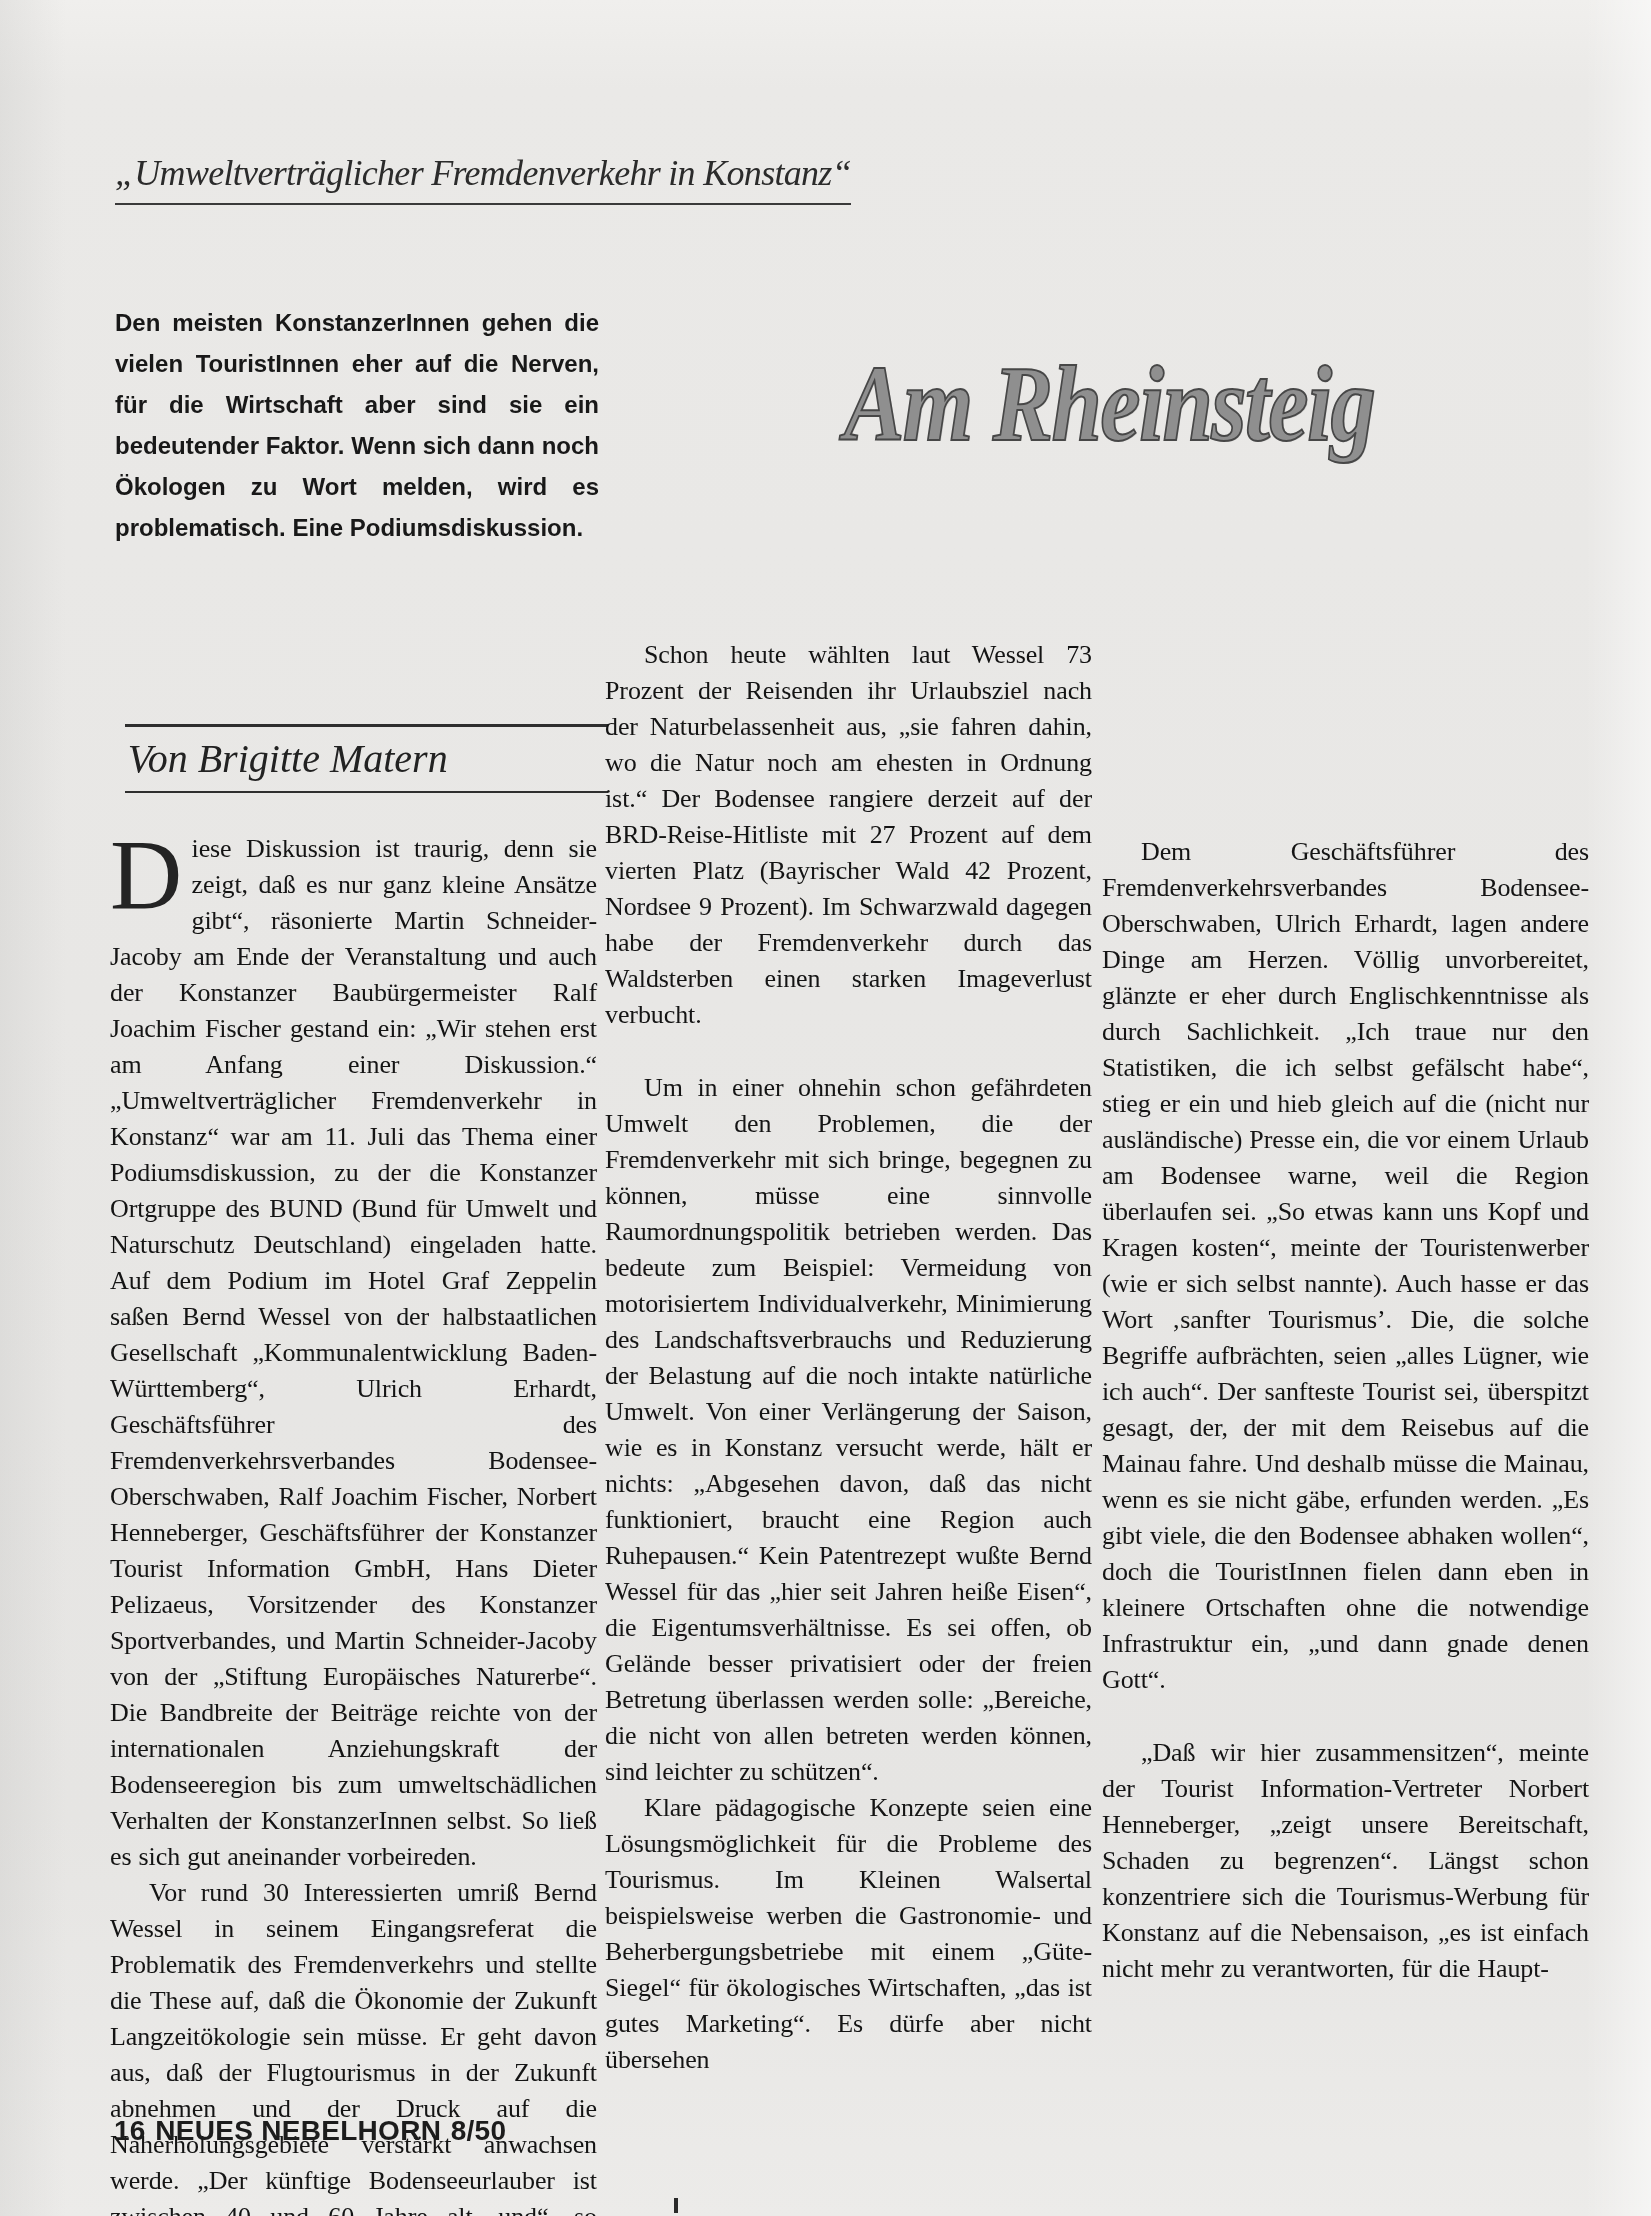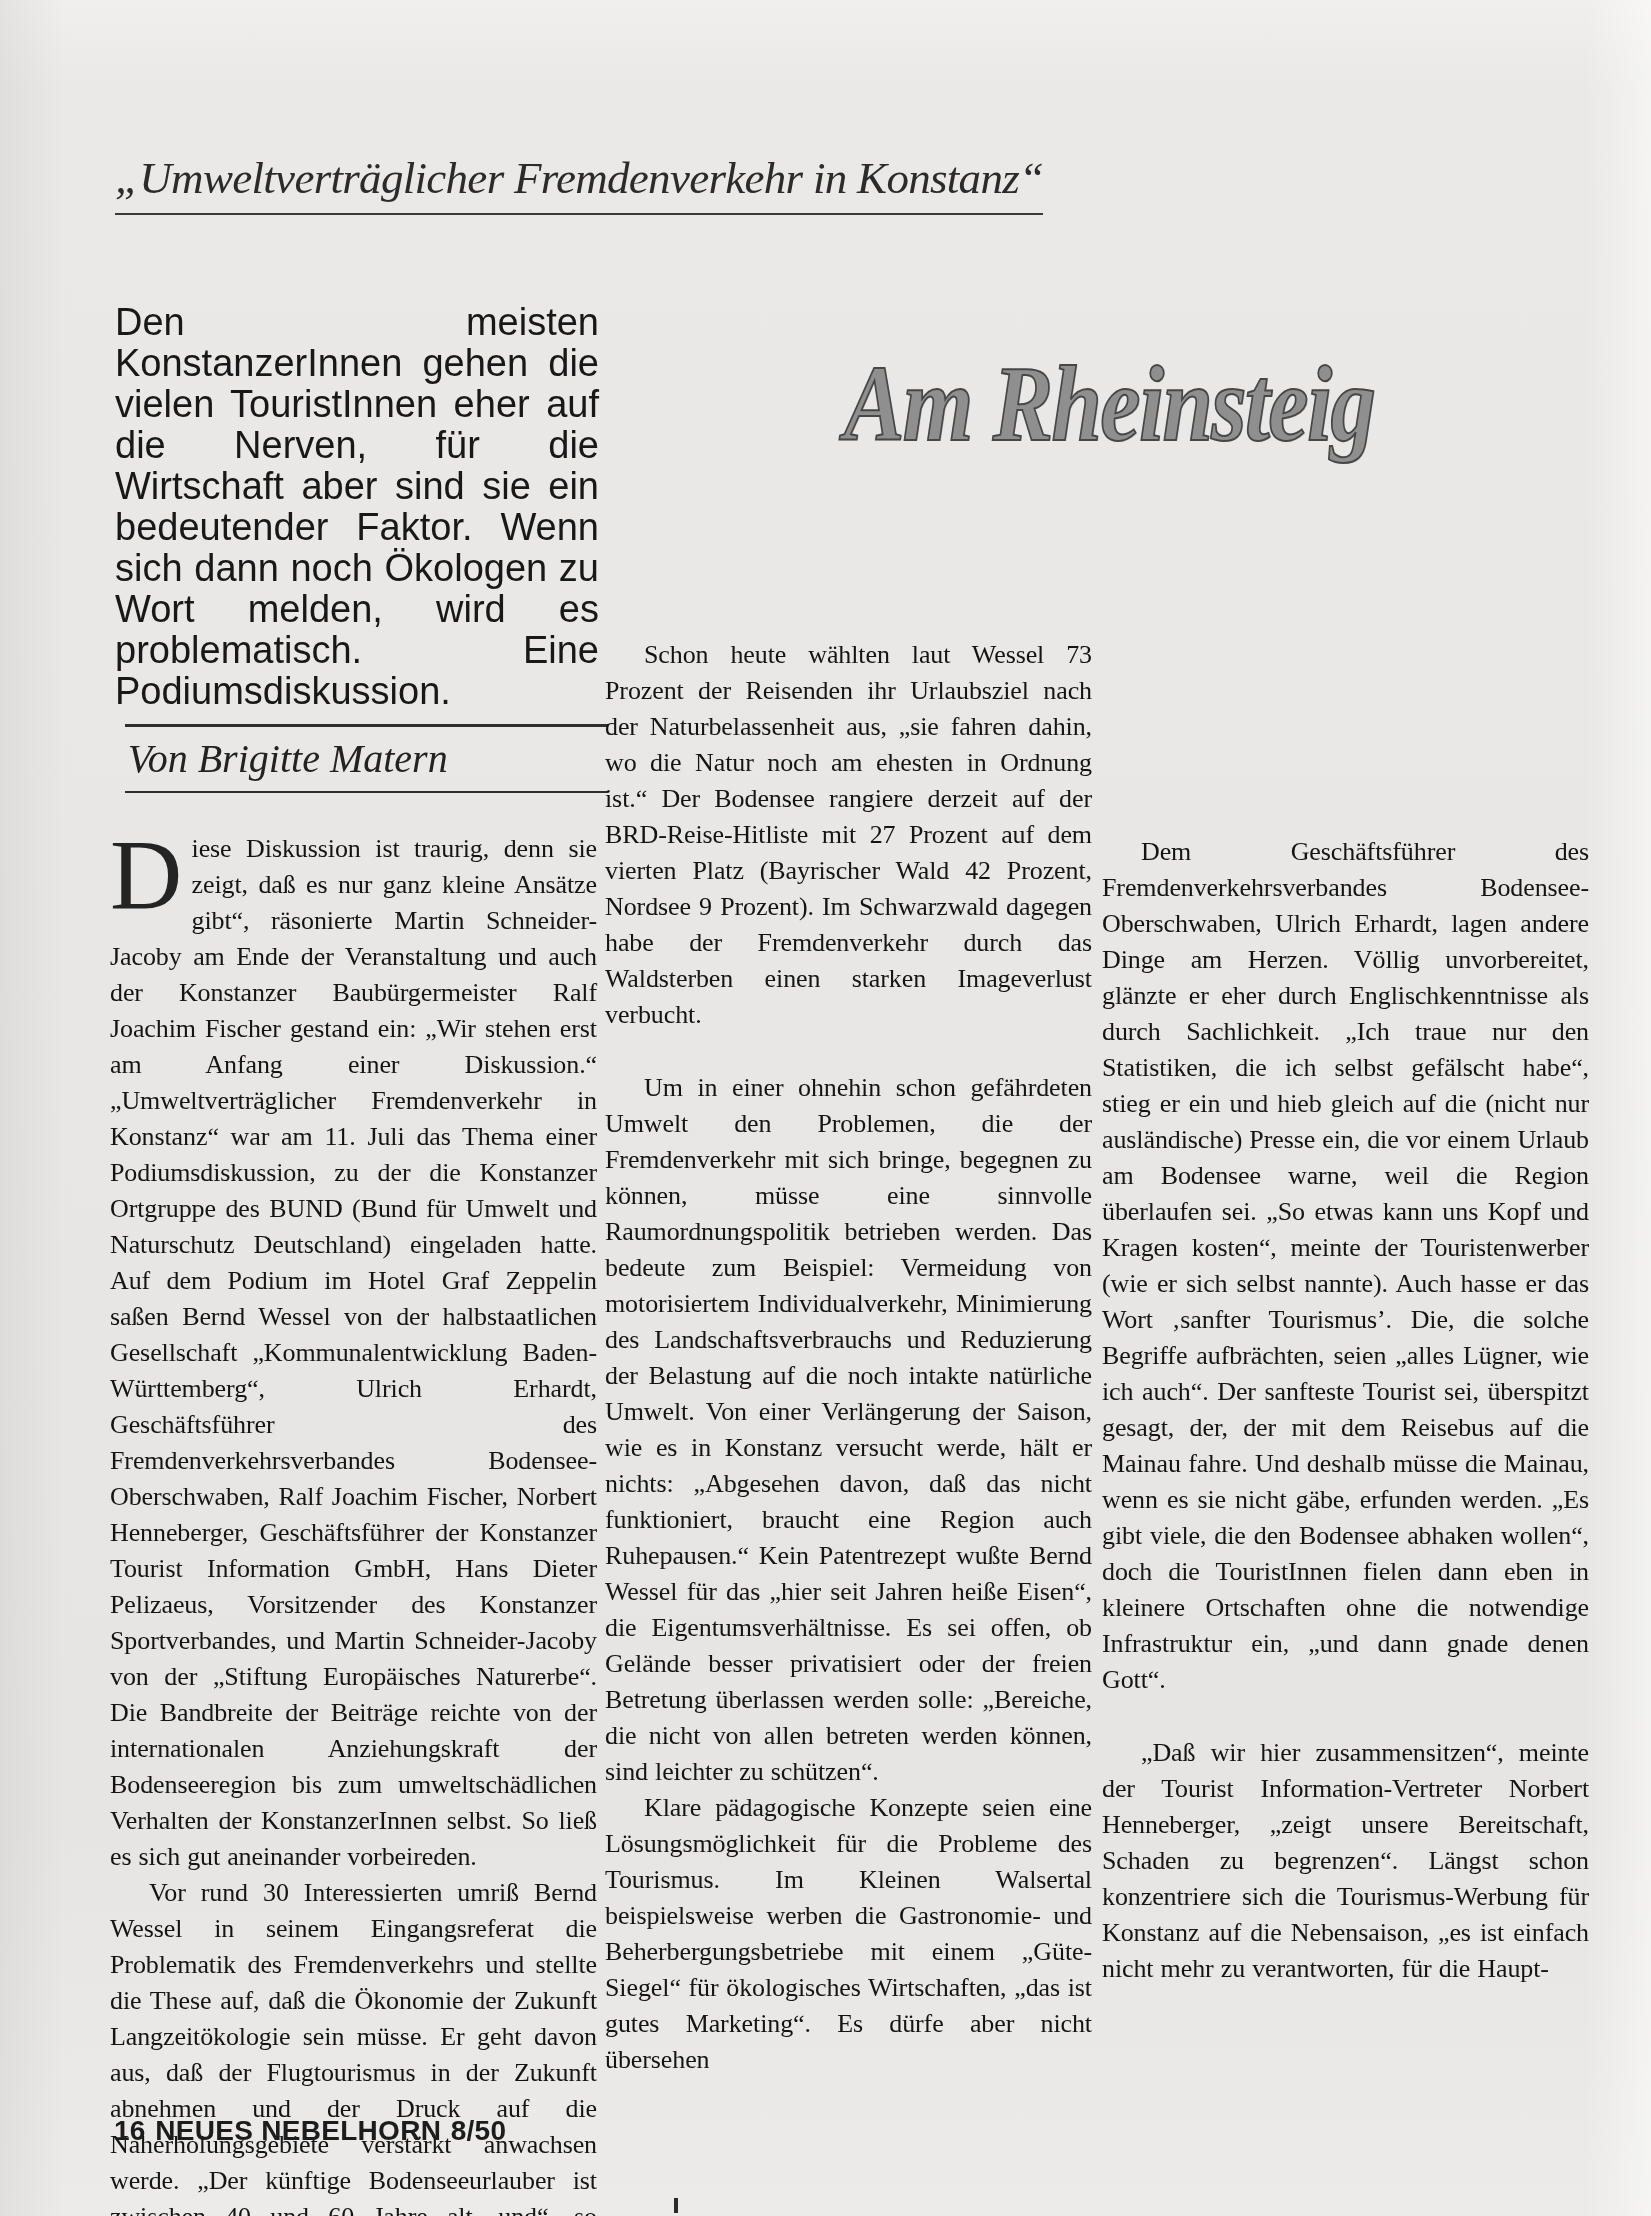--- a/index.html
+++ b/index.html
@@ -17,21 +17,21 @@
   
   .page::before {
     content: ""; position: absolute; inset: 0;
     background: linear-gradient(90deg, rgba(190,190,188,.25) 0%, rgba(0,0,0,0) 4%, rgba(0,0,0,0) 96%, rgba(255,255,255,.5) 100%);
     pointer-events: none;
   }
 
   .kicker {
     position: absolute; left: 115px; top: 152px;
     font-style: italic;
-    font-size: 45px; letter-spacing: -0.7px;
+    font-size: 36px; letter-spacing: -0.7px;
     color: #2b2b2b;
     padding-bottom: 9.4px;
     border-bottom: 2.7px solid #3a3a3a;
     white-space: nowrap;
   }
 
   .headline {
     position: absolute; left: 844px; top: 342px;
     font-style: italic;
     font-weight: bold;
@@ -41,22 +41,22 @@
     -webkit-text-stroke: 2px #474747;
     text-shadow: 1.3px 1.3px 0 #55555533;
     transform: scaleX(.84);
     transform-origin: left top;
     white-space: nowrap;
   }
 
   .lead {
     position: absolute; left: 115px; top: 302px; width: 484px;
     font-family: "Liberation Sans", sans-serif;
-    font-weight: normal;
-    font-size: 38px; line-height: 41px;
+    font-weight: bold;
+    font-size: 24px; line-height: 41px;
     text-align: justify;
     color: #181818;
   }
 
   .byline-block { position: absolute; left: 112px; top: 724px; width: 483px; margin-left: 13px; }
   .byline-rule { height: 2.7px; background: #2e2e2e; border: 0; margin: 0; }
   .byline {
     font-style: italic;
     font-size: 40px; line-height: 64px;
     color: #222;

